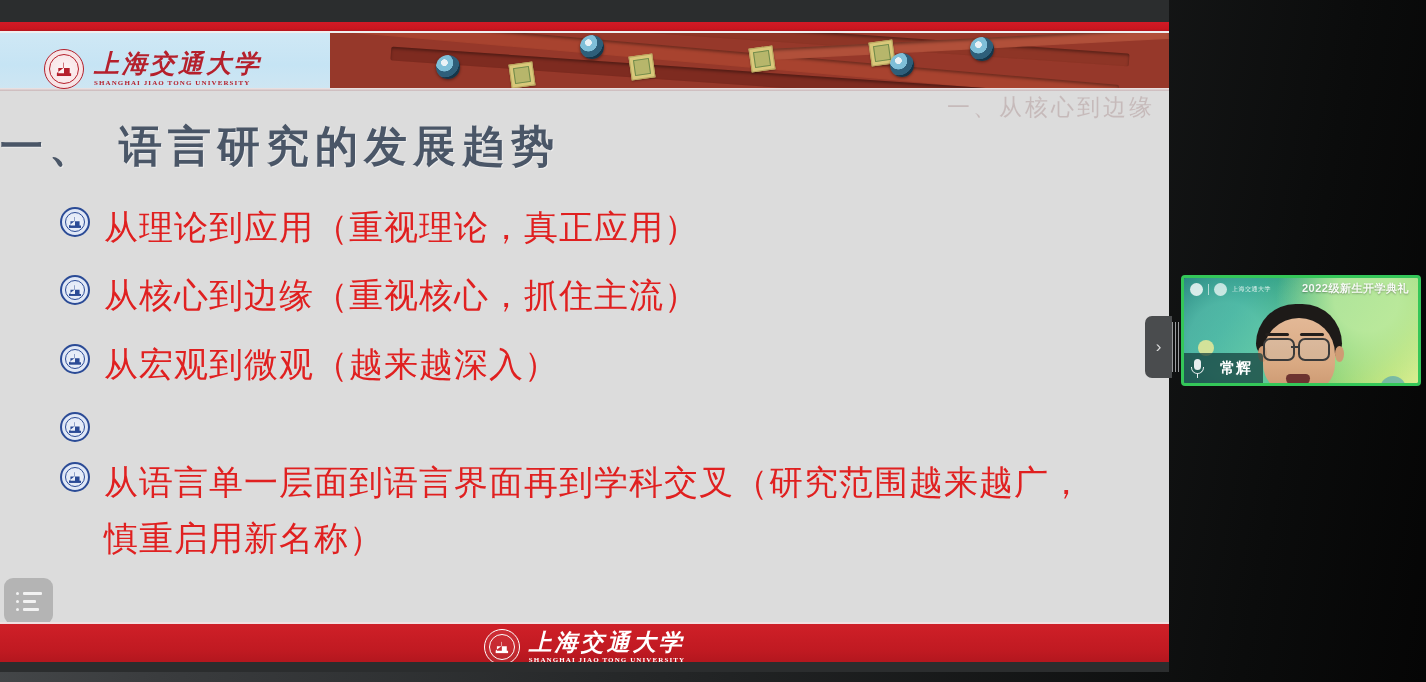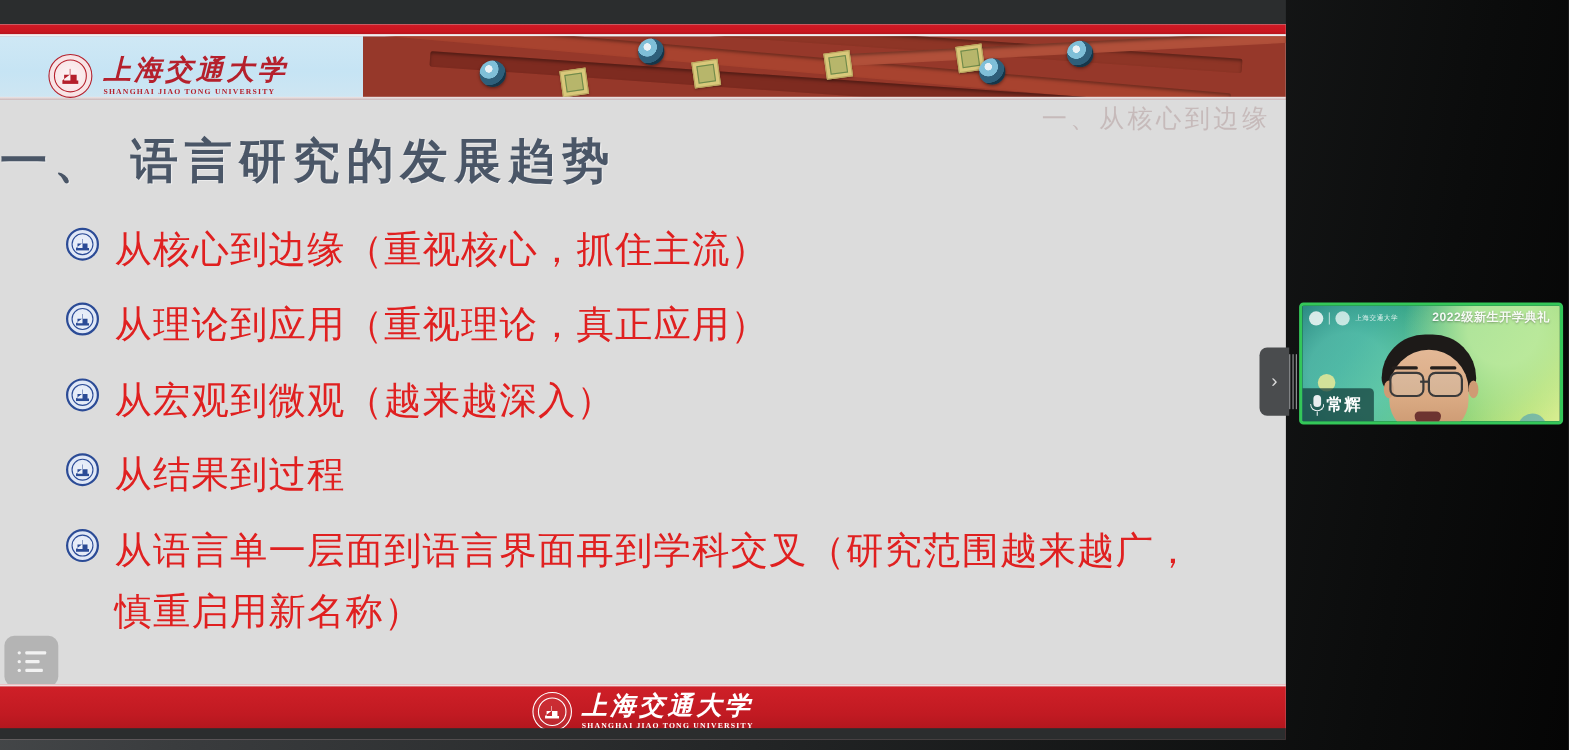--- a/index.html
+++ b/index.html
@@ -258,21 +258,21 @@
     border-radius:28px 28px 0 0;
   }
   .p-collar{
     position:absolute;left:56px;top:96px;width:36px;height:22px;background:#e8eef2;
     clip-path:polygon(0 0,50% 60%,100% 0,100% 100%,0 100%);
   }
   .p-tie{position:absolute;left:68px;top:104px;width:12px;height:22px;background:#3d4b5c;clip-path:polygon(0 0,100% 0,70% 100%,30% 100%);}
 
   .name-badge{
     position:absolute;left:0;bottom:0;height:30px;padding:0 11px 0 7px;
-    background:rgba(20,60,58,.72);display:flex;align-items:center;gap:2px;
+    background:rgba(20,60,58,.72);display:flex;align-items:center;gap:16px;
     border-radius:0 4px 0 0;
     margin-top:20px;
   }
   .mic-ico{width:13px;height:19px;position:relative;flex:none;}
   .mic-ico .cap{
     position:absolute;left:3px;top:0;width:7px;height:11px;background:#e8eef0;border-radius:4px;
   }
   .mic-ico .arc{
     position:absolute;left:0;top:8px;width:13px;height:7px;border:1.6px solid #e8eef0;
     border-top:none;border-radius:0 0 8px 8px;box-sizing:border-box;
@@ -327,33 +327,32 @@
       </div>
     </div>
 
     <div class="ghost-text">一、从核心到边缘</div>
 
     <div class="slide-title">一、 语言研究的发展趋势</div>
 
     <div class="bullets">
       <div class="bullet-row">
         <div class="bullet-mark"></div>
-        <div class="bullet-text">从核心到边缘（重视核心，抓住主流）</div>
+        <div class="bullet-text">从理论到应用（重视理论，真正应用）</div>
       </div>
       <div class="bullet-row">
         <div class="bullet-mark"></div>
-        <div class="bullet-text">从理论到应用（重视理论，真正应用）</div>
+        <div class="bullet-text">从核心到边缘（重视核心，抓住主流）</div>
       </div>
       <div class="bullet-row">
         <div class="bullet-mark"></div>
         <div class="bullet-text">从宏观到微观（越来越深入）</div>
       </div>
       <div class="bullet-row">
         <div class="bullet-mark"></div>
-        <div class="bullet-text">从结果到过程</div>
       </div>
       <div class="bullet-row wrap">
         <div class="bullet-mark"></div>
         <div class="bullet-text">从语言单一层面到语言界面再到学科交叉（研究范围越来越广，慎重启用新名称）</div>
       </div>
     </div>
 
     <div class="outline-btn">
       <div class="lines">
         <span>

